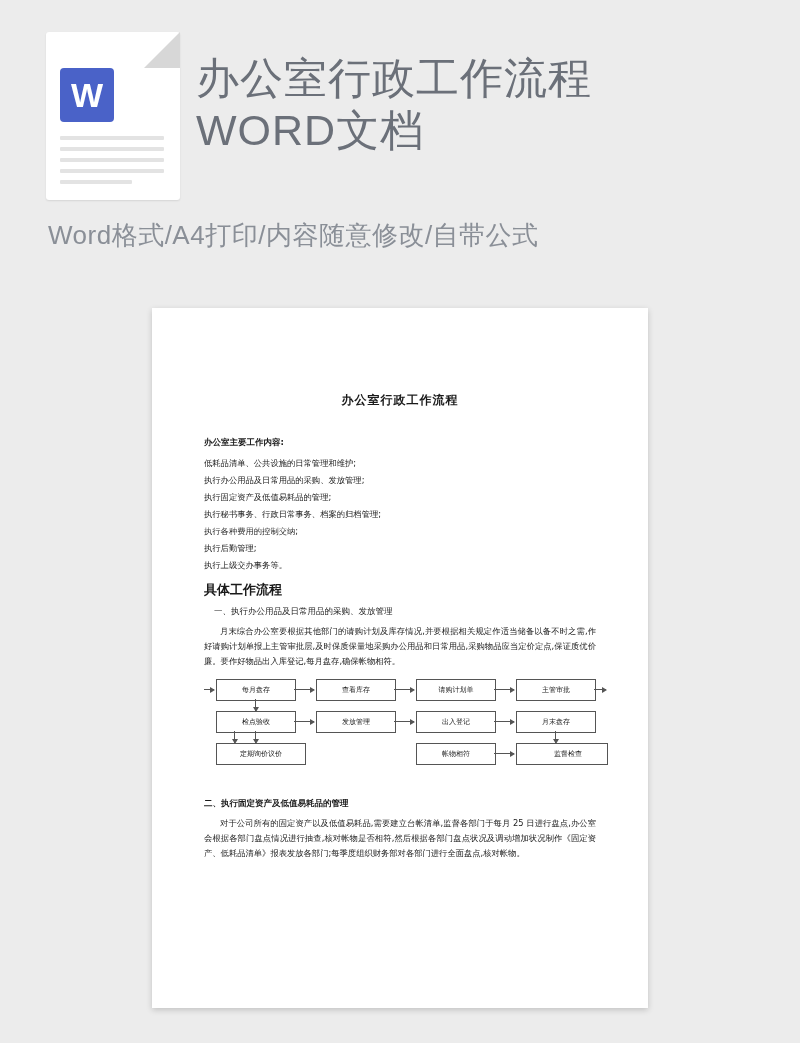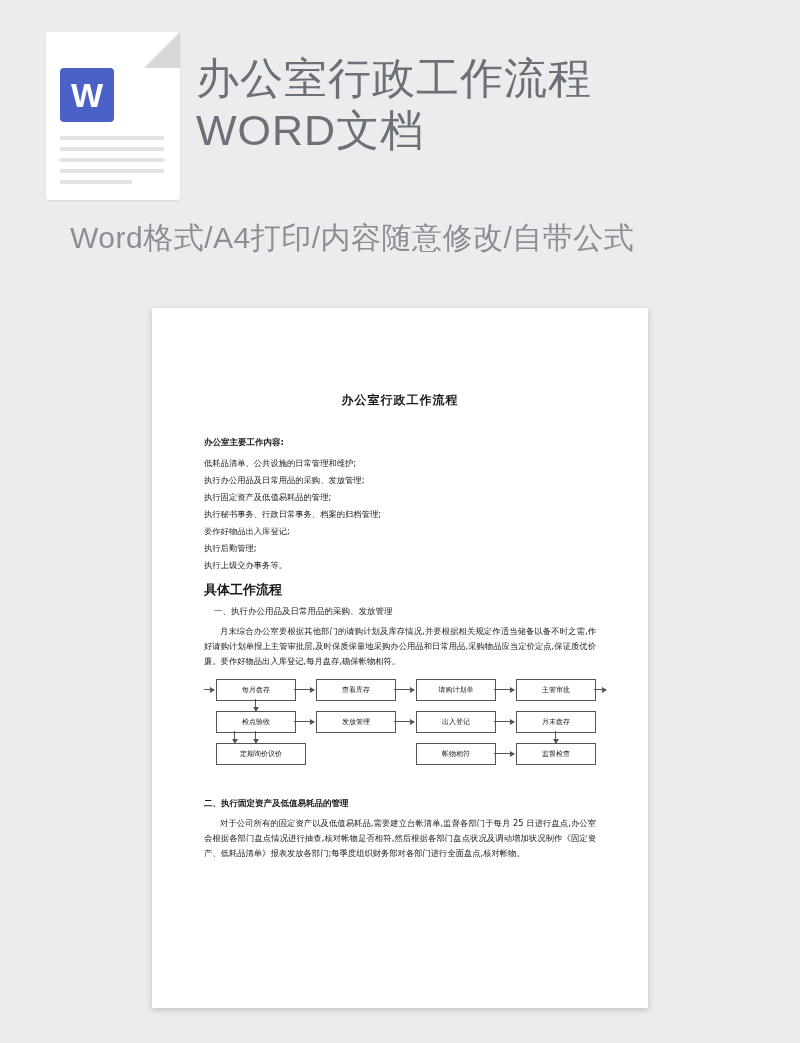--- a/index.html
+++ b/index.html
@@ -97,24 +97,23 @@
     letter-spacing: 1px;
     font-family: "Liberation Sans", sans-serif;
     white-space: nowrap;
   }
 
   .subtitle {
     position: absolute;
     left: 48px;
     top: 218px;
     color: #8a8f97;
-    font-size: 30px;
+    font-size: 26px;
     letter-spacing: 0.5px;
     white-space: nowrap;
-    margin-left: 22px;
   }
 
   
   .sheet {
     position: absolute;
     left: 152px;
     top: 308px;
     width: 496px;
     height: 700px;
     background: #ffffff;
@@ -260,21 +259,21 @@
   <div class="sheet-inner">
 
     <div class="doc-title">办公室行政工作流程</div>
 
     <div class="sec-head">办公室主要工作内容:</div>
 
     <div class="para">低耗品清单、公共设施的日常管理和维护;</div>
     <div class="para">执行办公用品及日常用品的采购、发放管理;</div>
     <div class="para">执行固定资产及低值易耗品的管理;</div>
     <div class="para">执行秘书事务、行政日常事务、档案的归档管理;</div>
-    <div class="para">要作好物品出入库登记;</div>
+    <div class="para">执行各种费用的控制交纳;</div>
     <div class="para">执行后勤管理;</div>
     <div class="para">执行上级交办事务等。</div>
 
     <div class="sec-head2">具体工作流程</div>
 
     <div class="sec-head3">一、执行办公用品及日常用品的采购、发放管理</div>
 
     <div class="para indent">月末综合办公室要根据其他部门的请购计划及库存情况,并要根据相关规定作适当储备以备不时之需,作好请购计划单报上主管审批层,及时保质保量地采购办公用品和日常用品,采购物品应当定价定点,保证质优价廉。要作好物品出入库登记,每月盘存,确保帐物相符。</div>
 
     <div class="flow">
@@ -283,21 +282,21 @@
       <div class="node" style="left:212px; top:0px;  width:78px; height:20px;">请购计划单</div>
       <div class="node" style="left:312px; top:0px;  width:78px; height:20px;">主管审批</div>
 
       <div class="node" style="left:12px;  top:32px; width:78px; height:20px;">检点验收</div>
       <div class="node" style="left:112px; top:32px; width:78px; height:20px;">发放管理</div>
       <div class="node" style="left:212px; top:32px; width:78px; height:20px;">出入登记</div>
       <div class="node" style="left:312px; top:32px; width:78px; height:20px;">月末盘存</div>
 
       <div class="node" style="left:12px;  top:64px; width:88px; height:20px;">定期询价议价</div>
       <div class="node" style="left:212px; top:64px; width:78px; height:20px;">帐物相符</div>
-      <div class="node" style="left:312px; top:64px; width:78px; height:20px;">监督检查</div>
+      <div class="node" style="left:312px; top:64px; width:78px; height:20px;padding-left:12px;">监督检查</div>
 
       <div class="arrow-h" style="left:90px;  top:10px; width:20px;"></div>
       <div class="arrow-h" style="left:190px; top:10px; width:20px;"></div>
       <div class="arrow-h" style="left:290px; top:10px; width:20px;"></div>
       <div class="arrow-h" style="left:0px;   top:10px; width:10px;"></div>
       <div class="arrow-h" style="left:390px; top:10px; width:12px;"></div>
 
       <div class="arrow-h" style="left:90px;  top:42px; width:20px;"></div>
       <div class="arrow-h" style="left:190px; top:42px; width:20px;"></div>
       <div class="arrow-h" style="left:290px; top:42px; width:20px;"></div>

